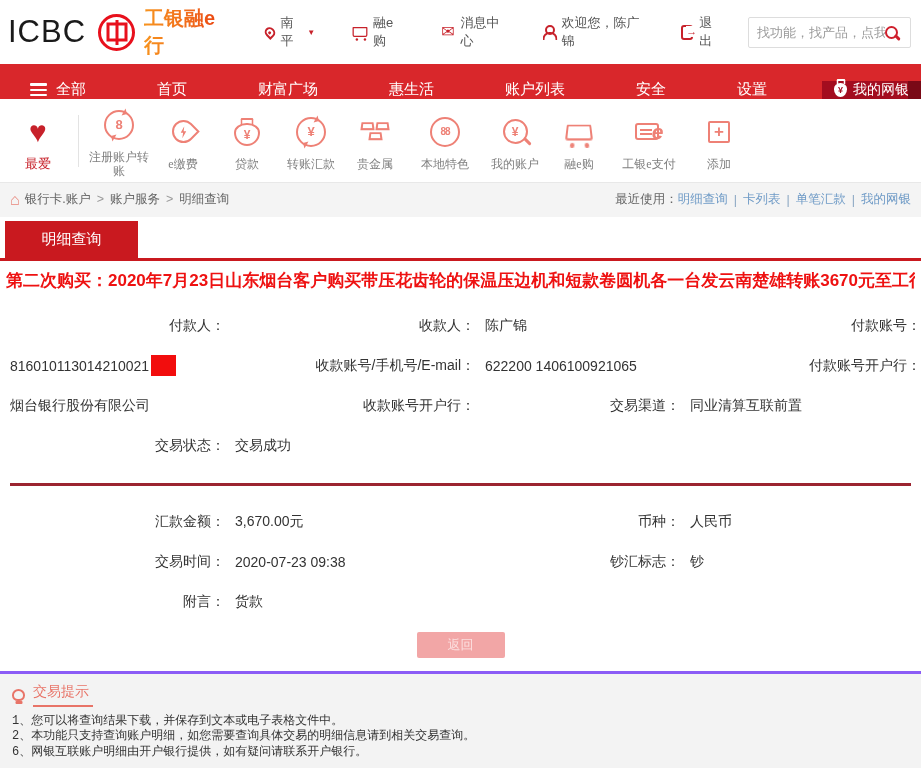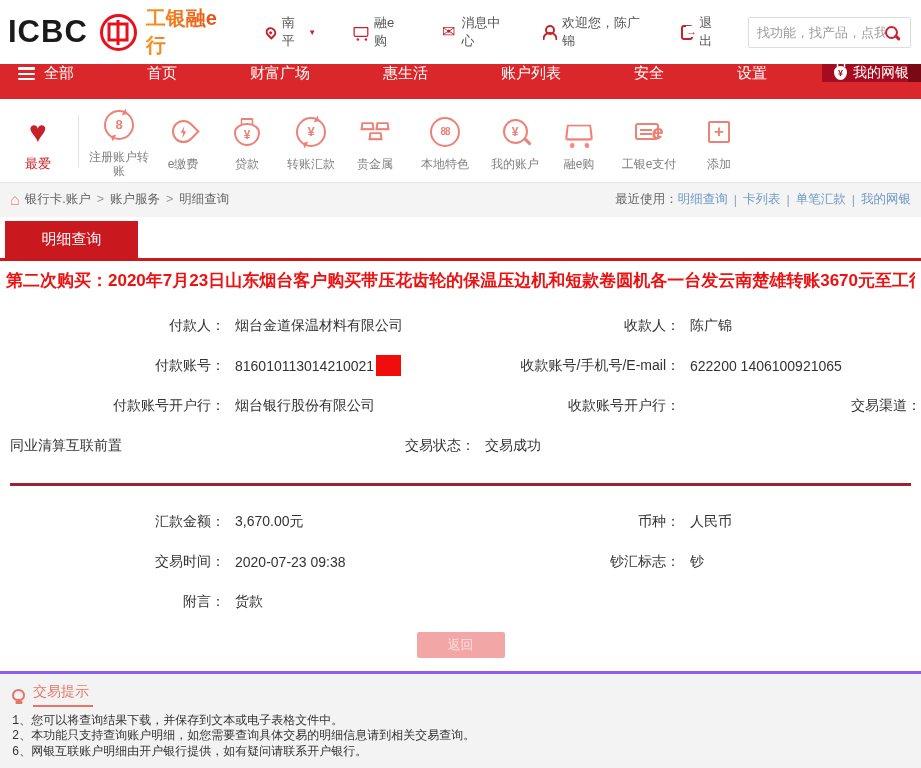--- a/index.html
+++ b/index.html
@@ -1,21 +1,21 @@
 <!DOCTYPE html>
 <html><head>
 <meta charset="utf-8">
 <style>
   * { margin:0; padding:0; box-sizing:border-box; }
   html,body { width:921px; height:768px; background:#fff; font-family:"Liberation Sans", sans-serif; }
   .page { width:921px; height:768px; display:flex; flex-direction:column; overflow:hidden; }
 
   
   .top-header { height:70px; display:flex; align-items:center; padding:0 10px 0 8px; background:#fff; }
-  .logo-text { font-size:31px; font-weight:700; color:#1a1a1a; letter-spacing:1px; }
+  .logo-text { font-size:31px; font-weight:400; color:#1a1a1a; letter-spacing:1px; }
   .coin { width:37px; height:37px; border:3px solid #e8101c; border-radius:50%; margin:0 9px 0 12px; position:relative; flex:0 0 auto; }
   .coin:before { content:''; position:absolute; left:50%; top:50%; transform:translate(-50%,-50%); width:15px; height:13px; border:3px solid #e8101c; }
   .coin:after { content:''; position:absolute; left:50%; top:3px; transform:translateX(-50%); width:3px; height:25px; background:#e8101c; }
   .brand { font-size:20px; font-weight:bold; color:#f07c1f; background:linear-gradient(90deg,#f7931e 0%,#f0661a 60%,#e8380d 100%); -webkit-background-clip:text; background-clip:text; }
   @supports (-webkit-background-clip:text) { .brand { color:transparent; } }
   .hdr-group { display:flex; align-items:center; margin-left:38px; color:#555; font-size:13px; cursor:pointer; }
   .hdr-group .txt { margin-left:6px; }
   .caret { font-size:8px; color:#c7212a; margin-left:5px; }
   .ic-pin { width:11px; height:11px; border:2px solid #c7212a; border-radius:50% 50% 50% 0; transform:rotate(-45deg); position:relative; }
   .ic-pin:before { content:''; position:absolute; left:50%; top:50%; width:3px; height:3px; margin:-1.5px; background:#c7212a; border-radius:50%; }
@@ -25,36 +25,36 @@
   .ic-person:after { content:''; position:absolute; bottom:0; left:50%; transform:translateX(-50%); width:11px; height:6px; border:2px solid #c7212a; border-bottom:none; border-radius:7px 7px 0 0; }
   .ic-logout { width:13px; height:15px; border:2px solid #c7212a; border-radius:3px; position:relative; }
   .ic-logout:after { content:'\2192'; position:absolute; right:-6px; top:50%; transform:translateY(-55%); font-size:11px; font-weight:bold; color:#c7212a; background:#fff; line-height:1; }
   .search-box { margin-left:26px; width:163px; height:31px; border:1px solid #ddd; border-radius:2px; display:flex; align-items:center; padding:0 8px; }
   .search-box input { border:none; outline:none; flex:1; min-width:0; font-size:13px; color:#555; font-family:inherit; }
   .search-box input::placeholder { color:#9a9a9a; }
   .ic-mag { width:13px; height:13px; border:2px solid #cf1f2c; border-radius:50%; position:relative; flex:0 0 auto; margin-right:4px; }
   .ic-mag:after { content:''; position:absolute; width:7px; height:2.5px; background:#cf1f2c; right:-5px; bottom:-2px; transform:rotate(45deg); border-radius:2px; }
 
   
-  .navbar { height:38px; background:#d9272b; display:flex; align-items:flex-start; color:#fff; }
+  .navbar { height:38px; background:#d9272b; display:flex; align-items:flex-end; color:#fff;padding-left:12px; }
   .nav-list { flex:1; display:flex; align-items:center; justify-content:space-between; padding:0 55px 0 18px; font-size:15px; }
   .nav-item { display:flex; align-items:center; cursor:pointer; }
   .ic-burger { width:17px; height:13px; display:flex; flex-direction:column; justify-content:space-between; margin-right:9px; }
   .ic-burger i { display:block; height:2.5px; background:#fff; border-radius:1px; }
   .nav-mybank { width:99px; background:#a30d1f; display:flex; align-items:center; justify-content:center; font-size:14px; position:relative; cursor:pointer; }
   .nav-mybank:after { content:''; position:absolute; right:0; top:0; bottom:0; width:13px; background:#7a0916; }
   .nav-bag { width:13px; height:14px; background:#fff; border-radius:50% 50% 52% 52%/42% 42% 58% 58%; position:relative; margin-right:6px; display:flex; align-items:center; justify-content:center; font-size:9px; font-weight:bold; color:#a30d1f; }
   .nav-bag:before { content:''; position:absolute; top:-4px; left:50%; transform:translateX(-50%); width:5px; height:3px; border:2px solid #fff; border-bottom:none; border-radius:2px 2px 0 0; }
 
   
   .shortcuts { height:90px; display:flex; align-items:center; padding:0 6px; background:#fff; }
   .sc-item { width:64px; text-align:center; cursor:pointer; }
   .sc-item.wide { width:76px; }
   .sc-icn { height:42px; display:flex; align-items:center; justify-content:center; color:#ee8176; }
-  .sc-label { font-size:12px; color:#7f7f7f; line-height:14px; margin-top:4px; }
+  .sc-label { font-size:12px; color:#7f7f7f; line-height:14px; margin-top:4px;font-family:Liberation Serif, serif; }
   .fav .sc-label { color:#c7212a; font-size:13px; }
   .heart { font-size:30px; color:#c7212a; line-height:1; }
   .vdiv { width:1px; height:52px; background:#e3e3e3; margin:0 8px; }
   .circ { width:30px; height:30px; border:2px solid #ee8176; border-radius:50%; display:flex; align-items:center; justify-content:center; font-weight:bold; font-size:13px; color:#ee8176; position:relative; }
   .circ.arrows:before { content:''; position:absolute; top:-2px; right:1px; border:4px solid transparent; border-left-color:#ee8176; transform:rotate(30deg); }
   .circ.arrows:after { content:''; position:absolute; bottom:-2px; left:1px; border:4px solid transparent; border-right-color:#ee8176; transform:rotate(30deg); }
   .drop { width:23px; height:23px; border:2px solid #ee8176; border-radius:50% 0 50% 50%; transform:rotate(45deg); display:flex; align-items:center; justify-content:center; }
   .bolt { width:8px; height:12px; background:#ee8176; clip-path:polygon(60% 0,15% 55%,45% 55%,35% 100%,85% 42%,52% 42%); transform:rotate(-45deg); }
   .bag { width:26px; height:23px; border:2px solid #ee8176; border-radius:48% 48% 50% 50%/42% 42% 58% 58%; position:relative; display:flex; align-items:center; justify-content:center; font-size:12px; font-weight:bold; color:#ee8176; margin-top:6px; }
   .bag:before { content:''; position:absolute; top:-7px; left:50%; transform:translateX(-50%); width:9px; height:5px; border:2px solid #ee8176; border-bottom:none; border-radius:2px 2px 0 0; }
@@ -287,21 +287,20 @@
 
   <div class="tab-row">
     <div class="tab">明细查询</div>
     <div class="tab-underline"></div>
   </div>
 
   <div class="notice">第二次购买：2020年7月23日山东烟台客户购买带压花齿轮的保温压边机和短款卷圆机各一台发云南楚雄转账3670元至工行账户</div>
 
   <div class="details-grid">
     <div class="lbl">付款人：</div>
-    <div class="val">烟台金道保温材料有限公司</div>
     <div class="lbl">收款人：</div>
     <div class="val">陈广锦</div>
 
     <div class="lbl">付款账号：</div>
     <div class="val acct-wrap">
       <span>816010113014210021</span>
       <span class="redact"></span>
     </div>
     <div class="lbl">收款账号/手机号/E-mail：</div>
     <div class="val">622200 1406100921065</div>

